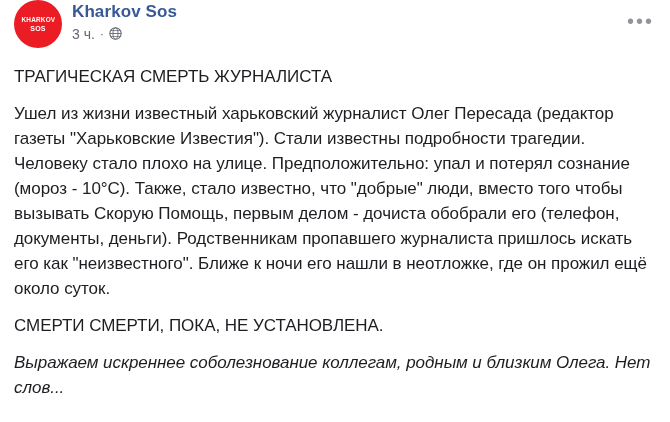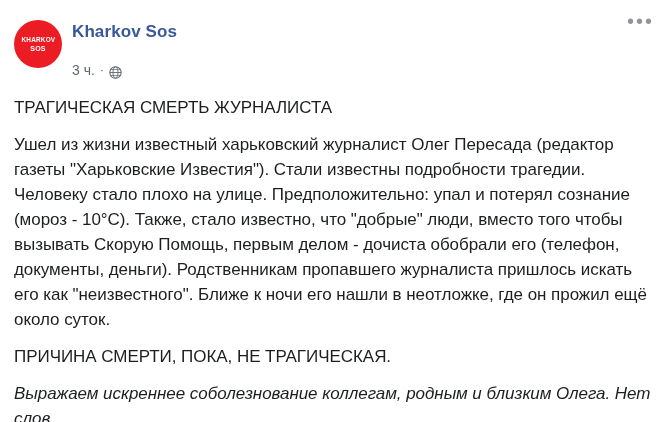--- a/index.html
+++ b/index.html
@@ -17,21 +17,21 @@
   .post {
     width: 670px;
     height: 422px;
     background: #ffffff;
     position: relative;
     box-sizing: border-box;
   }
   .post-header {
     display: flex;
     align-items: flex-start;
-    padding: 20px 14px 0 14px;
+    padding: 0 14px 0 14px;
     position: relative;
   }
   .avatar {
     width: 48px;
     height: 48px;
     border-radius: 50%;
     background: #ec1c24;
     flex: 0 0 48px;
     display: flex;
     align-items: center;
@@ -65,22 +65,21 @@
   }
   .page-name {
     font-size: 17px;
     font-weight: bold;
     color: #385898;
     line-height: 21px;
     letter-spacing: 0.1px;
   }
   .meta-row {
     display: flex;
-    align-items: center;
-    margin-top: 19px;
+    margin-top: 3px;
   }
   .timestamp {
     font-size: 14px;
     color: #616770;
     line-height: 18px;
   }
   .dot-sep {
     font-size: 13px;
     color: #616770;
     margin: 0 5px;
@@ -149,17 +148,17 @@
         </span>
       </div>
     </div>
 
     <div class="more-button">•••</div>
   </div>
 
   <div class="post-body">
     <p class="para para-headline">ТРАГИЧЕСКАЯ СМЕРТЬ ЖУРНАЛИСТА</p>
     <p class="para">Ушел из жизни известный харьковский журналист Олег Пересада (редактор газеты "Харьковские Известия"). Стали известны подробности трагедии. Человеку стало плохо на улице. Предположительно: упал и потерял сознание (мороз - 10°С). Также, стало известно, что "добрые" люди, вместо того чтобы вызывать Скорую Помощь, первым делом - дочиста обобрали его (телефон, документы, деньги). Родственникам пропавшего журналиста пришлось искать его как "неизвестного". Ближе к ночи его нашли в неотложке, где он прожил ещё около суток.</p>
-    <p class="para">ПРИЧИНА СМЕРТИ, ПОКА, НЕ ТРАГИЧЕСКАЯ.</p>
+    <p class="para">СМЕРТИ СМЕРТИ, ПОКА, НЕ УСТАНОВЛЕНА.</p>
     <p class="para">Выражаем искреннее соболезнование коллегам, родным и близким Олега. Нет слов...</p>
   </div>
 
 </div>
 
 </body></html>

